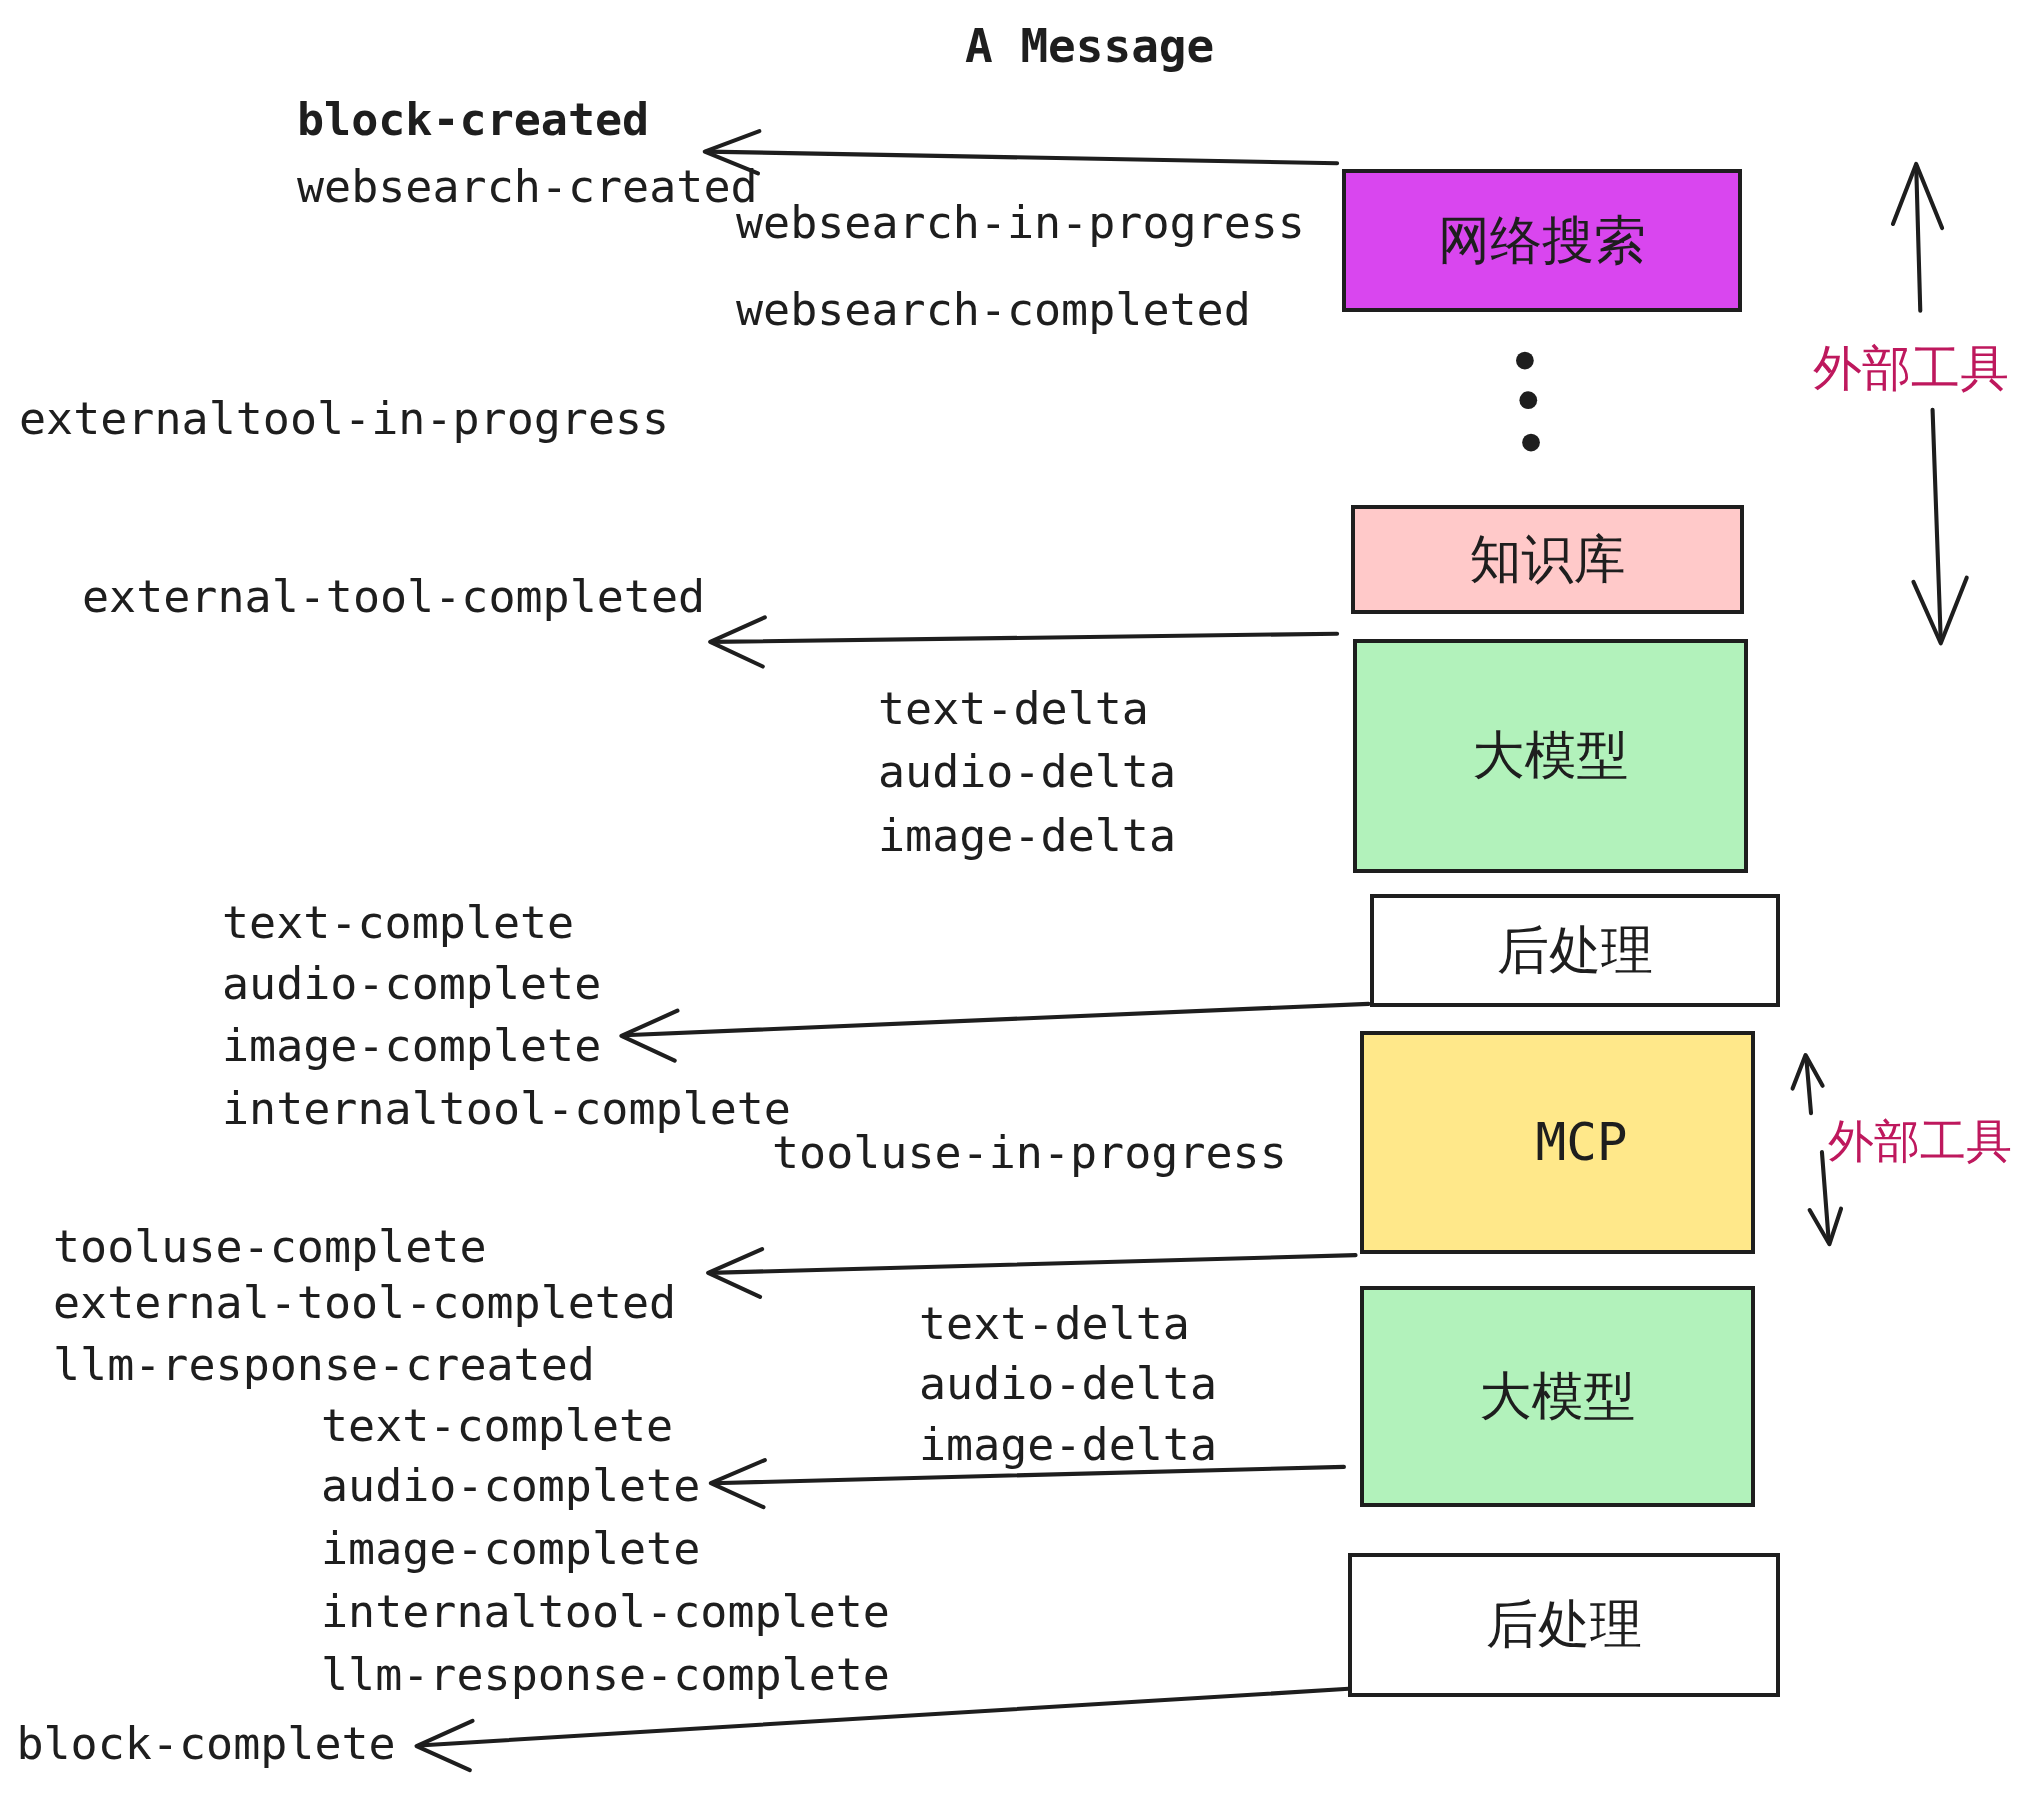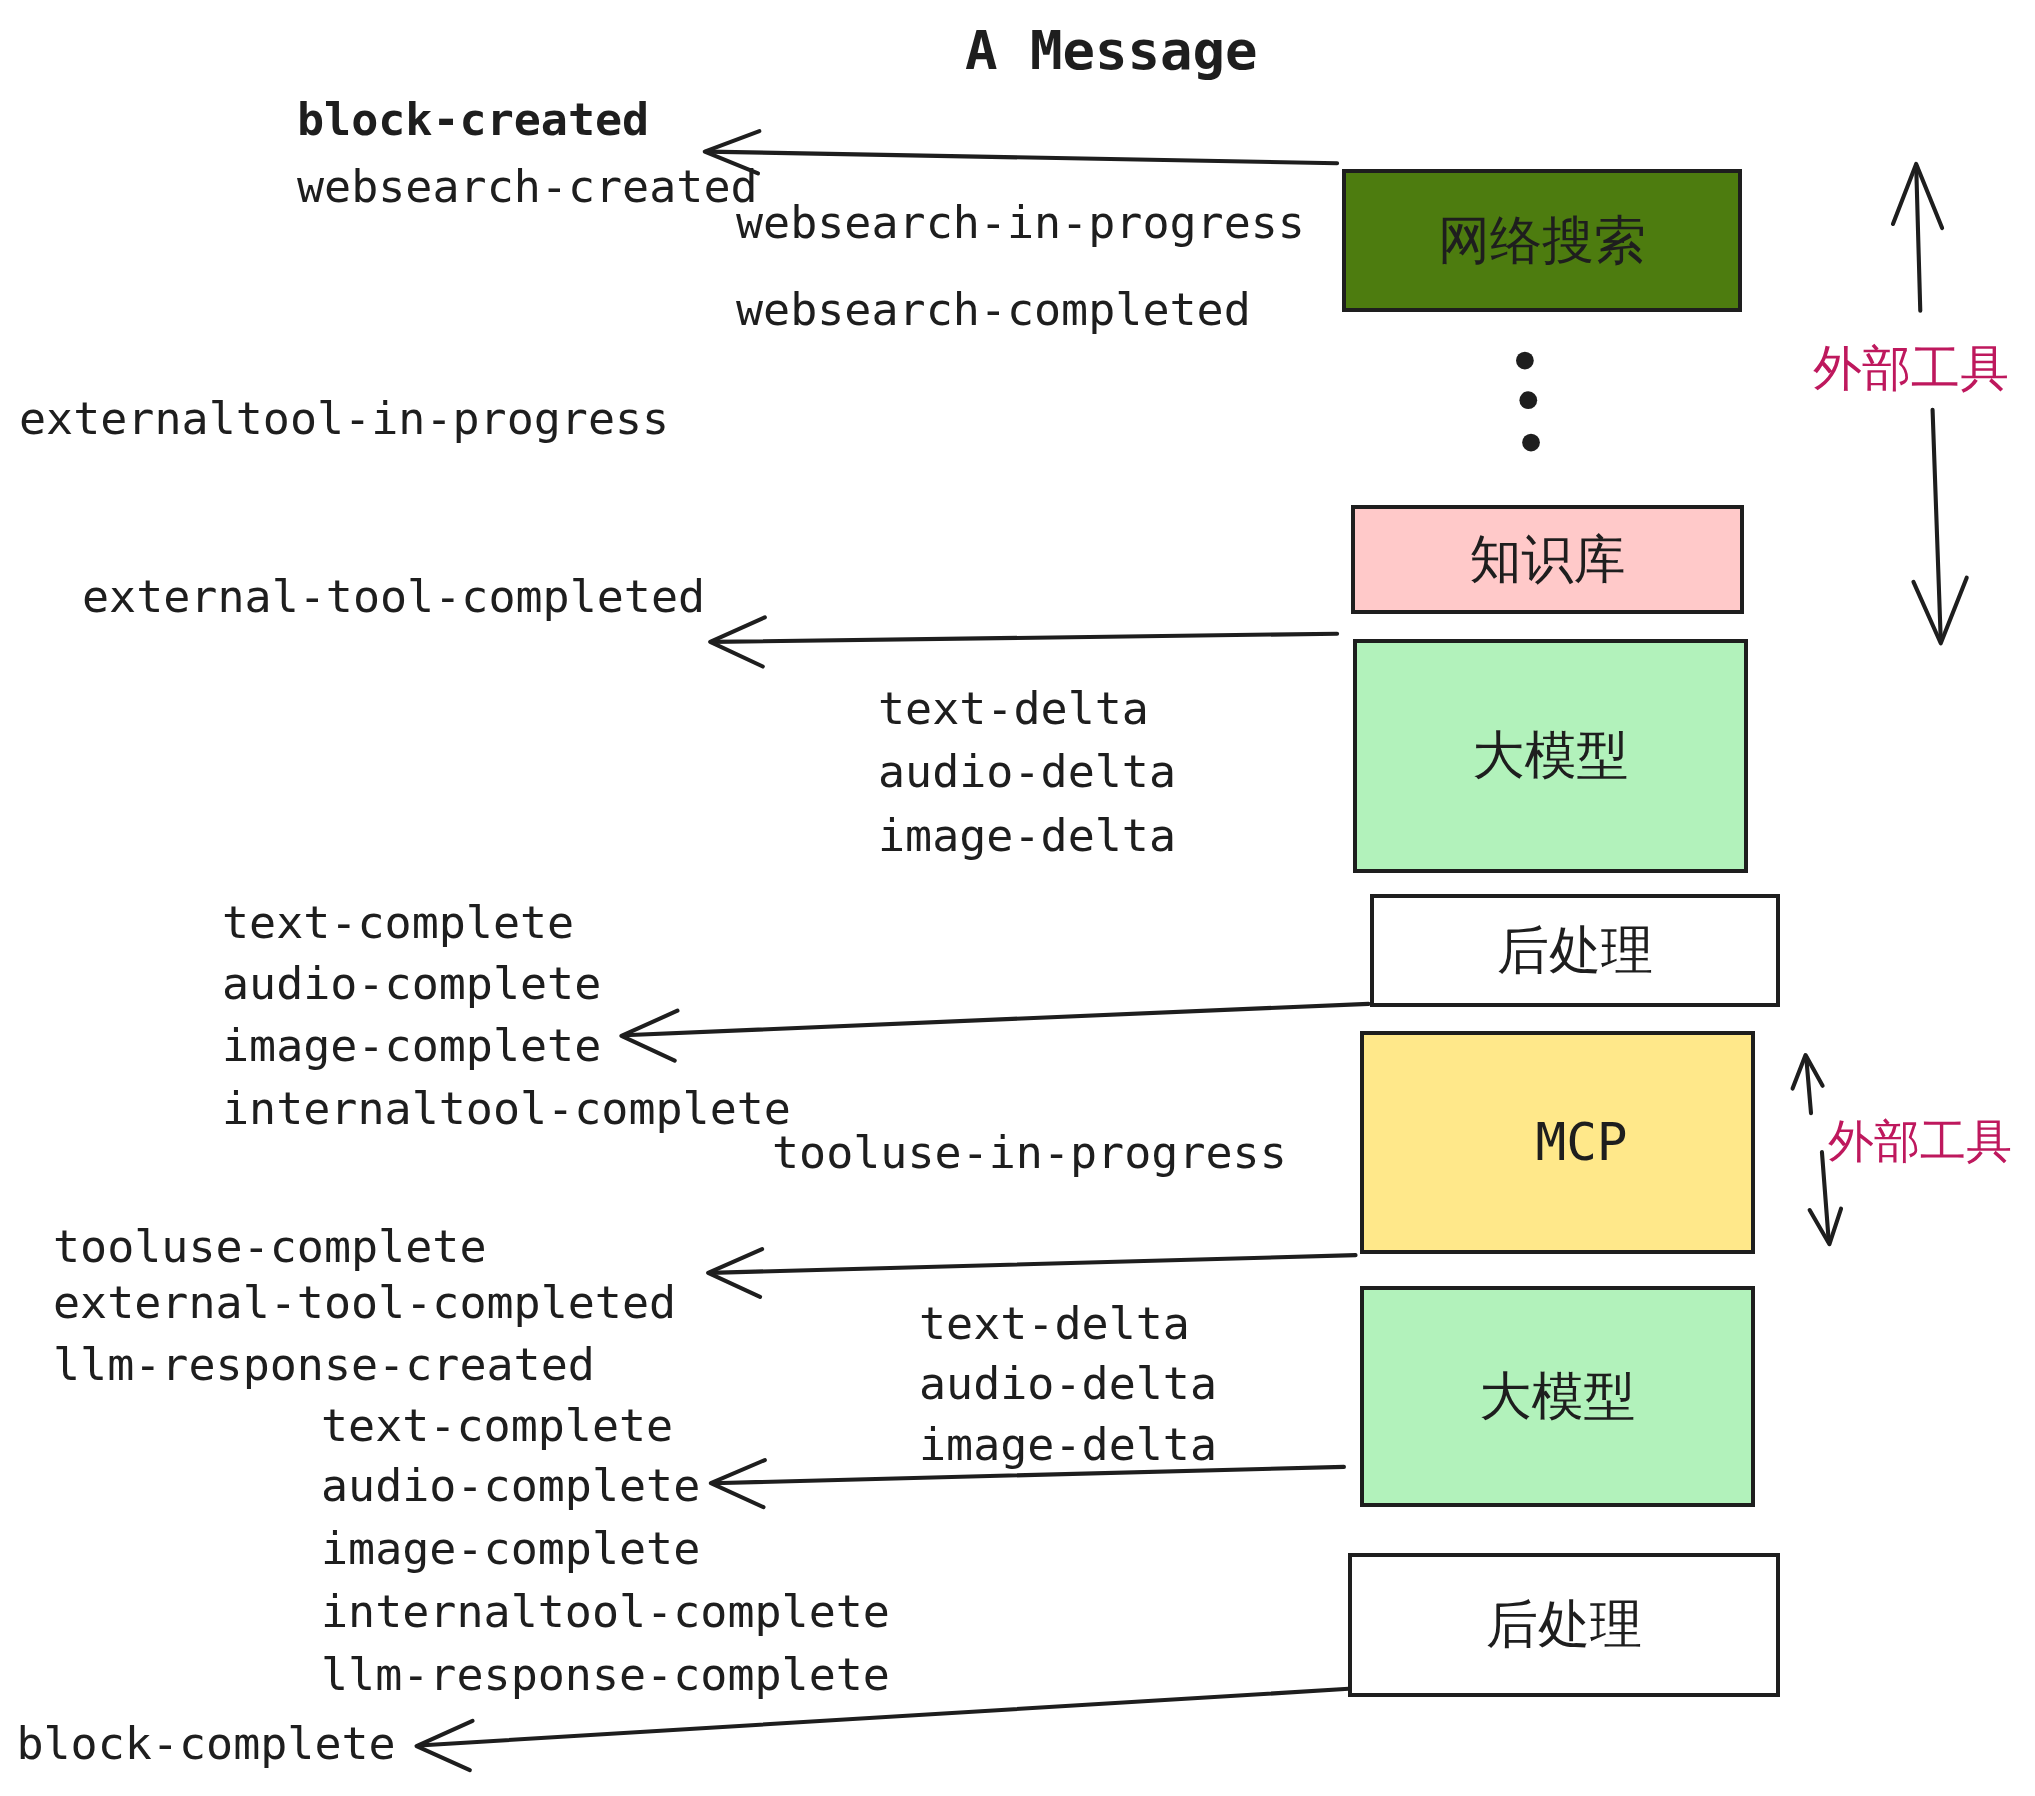--- a/index.html
+++ b/index.html
@@ -13,21 +13,21 @@
   }
   .evt{
     position:absolute;
     font-size:45px;
     line-height:1.15;
     white-space:nowrap;
     color:#1e1e1e;
   }
   .title{
     position:absolute;
-    font-size:54px;
+    font-size:46px;
     font-weight:bold;
     white-space:nowrap;
   }
   .box{
     position:absolute;
     border:4.1px solid #1e1e1e;
     box-sizing:border-box;
     display:flex;
     align-items:center;
     justify-content:center;
@@ -90,21 +90,21 @@
   <div class="evt" style="left:919px;top:1419px;">image-delta</div>
 
   <div class="evt" style="left:321px;top:1400px;">text-complete</div>
   <div class="evt" style="left:321px;top:1460px;">audio-complete</div>
   <div class="evt" style="left:321px;top:1523px;">image-complete</div>
   <div class="evt" style="left:321px;top:1586px;">internaltool-complete</div>
   <div class="evt" style="left:321px;top:1649px;">llm-response-complete</div>
 
   <div class="evt" style="left:16.4px;top:1718px;">block-complete</div>
 
-  <div class="box" style="left: 1342px; top: 169px; width: 400px; height: 143px; background: #4d7c0f;">
+  <div class="box" style="left: 1342px; top: 169px; width: 400px; height: 143px; background: #d946ef;">
     <span class="box-label">网络搜索</span>
   </div>
 
   <div class="box" style="left: 1351px; top: 505px; width: 393px; height: 109px; background: rgb(255, 201, 201);">
     <span class="box-label">知识库</span>
   </div>
 
   <div class="box" style="left: 1353px; top: 639px; width: 395px; height: 234px; background: rgb(178, 242, 187);">
     <span class="box-label">大模型</span>
   </div>

